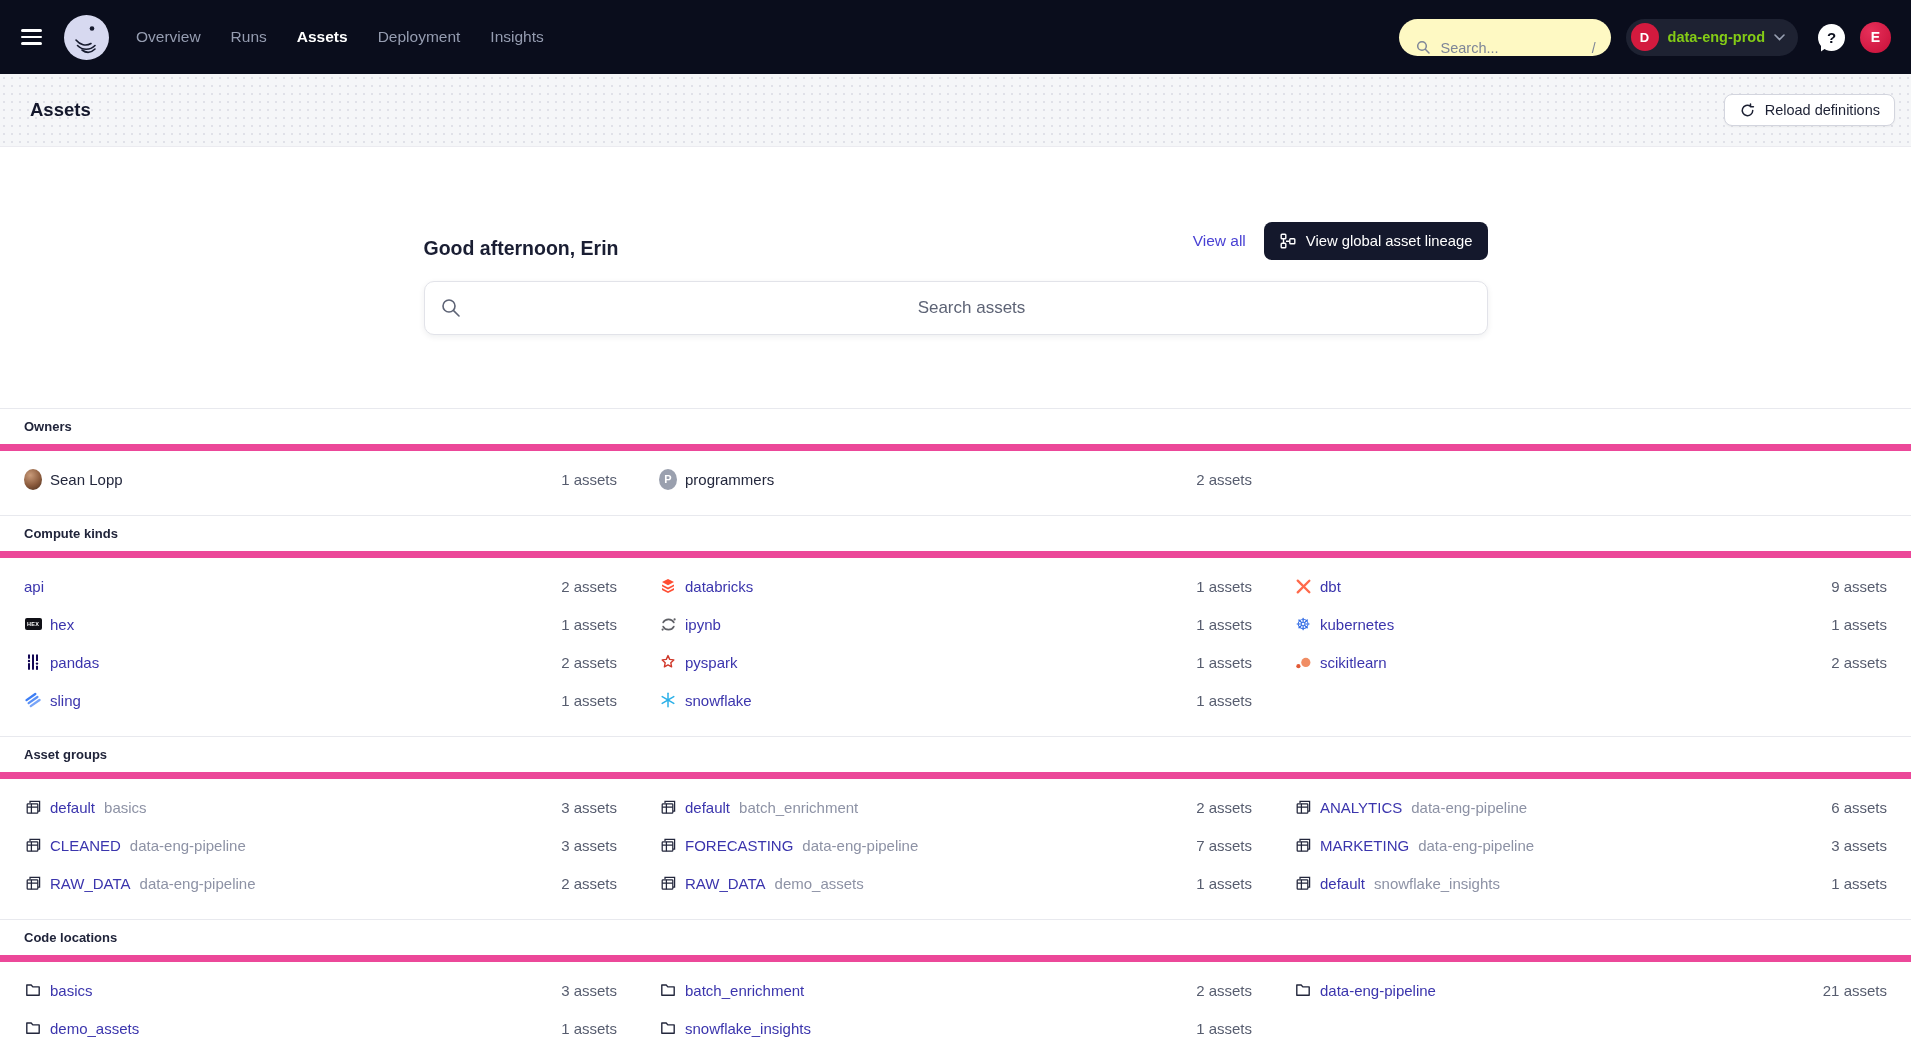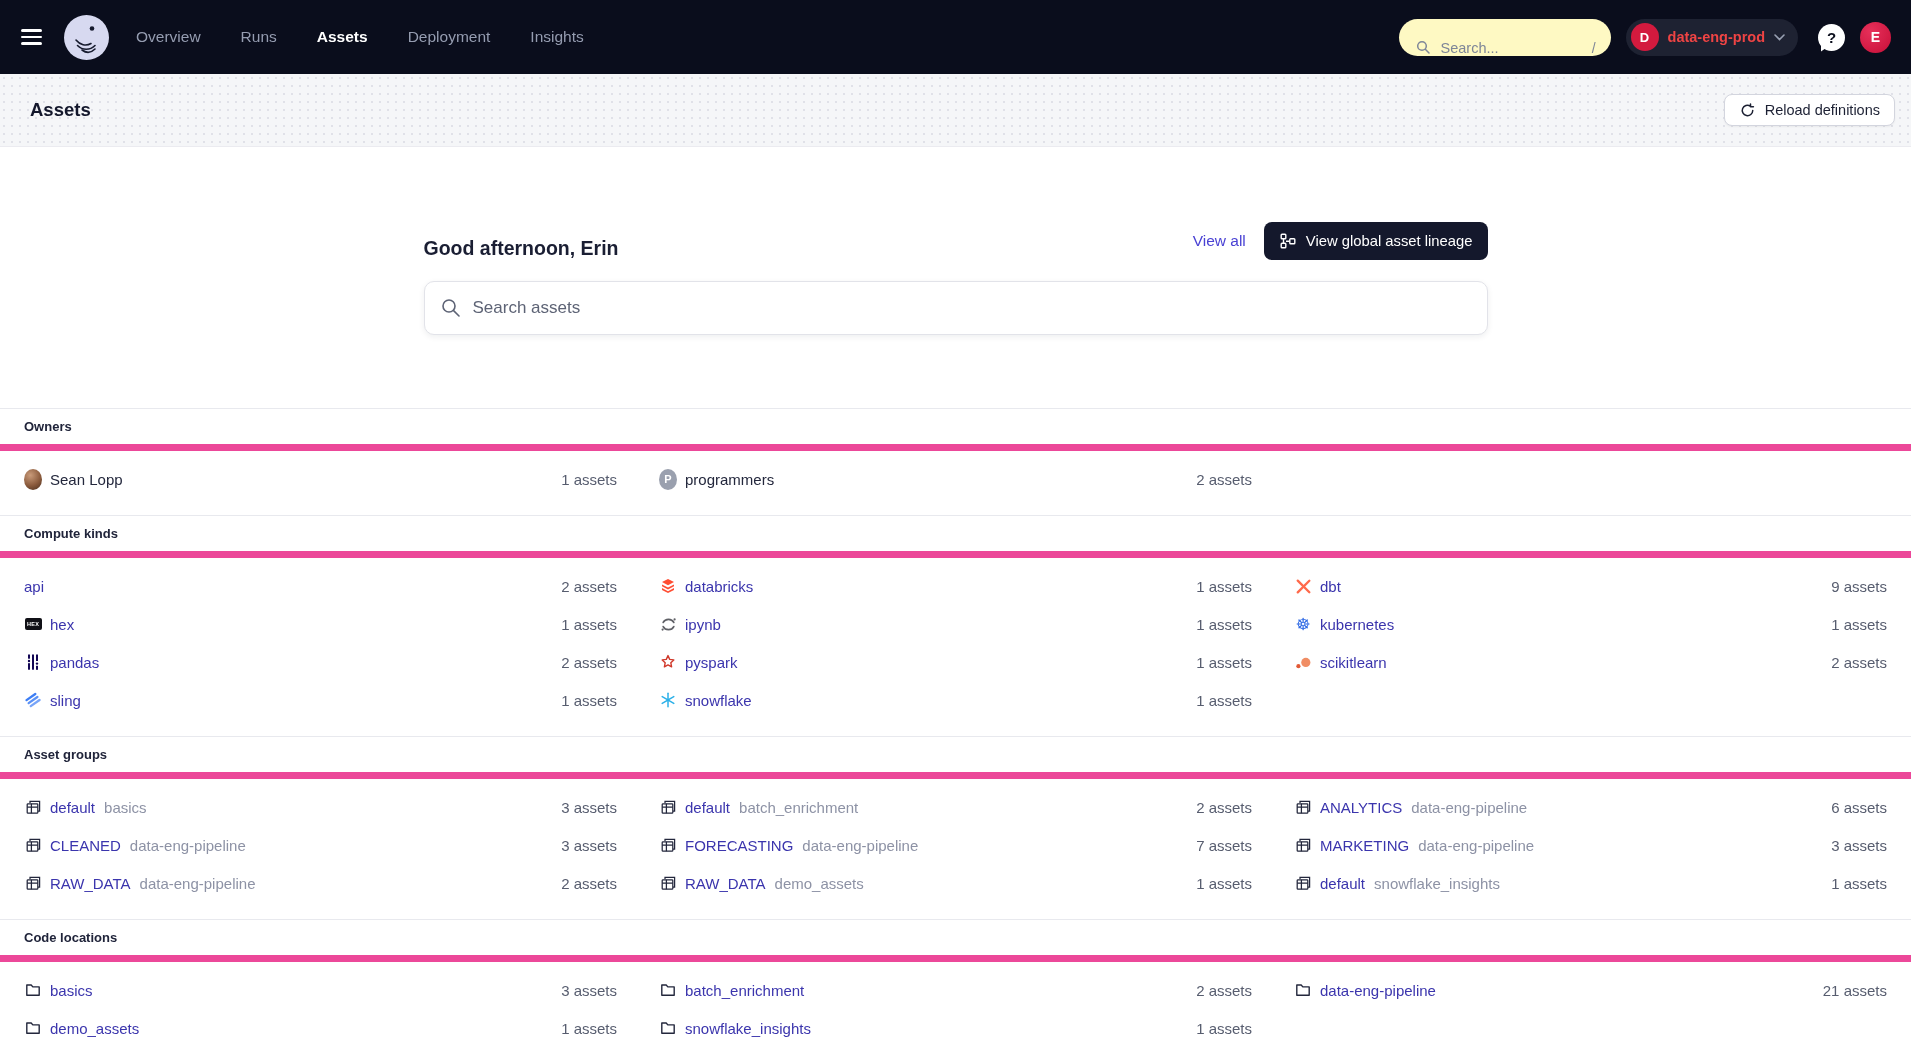--- a/index.html
+++ b/index.html
@@ -11,39 +11,39 @@
 
   
   .topnav{
     height:74px;background:#0a0d1c;display:flex;align-items:center;
     justify-content:space-between;padding:0 20px 0 21px;box-sizing:border-box;
   }
   .nav-left{display:flex;align-items:center;}
   .hamburger{width:21px;display:flex;flex-direction:column;gap:4px;margin-right:22px;cursor:pointer;}
   .hamburger span{display:block;height:2.6px;background:#fff;border-radius:2px;}
   .logo{width:45px;height:45px;margin-right:27px;display:flex;cursor:pointer;}
-  .nav-links{display:flex;align-items:center;gap:40px;}
+  .nav-links{display:flex;align-items:center;gap:30px;}
   .nav-link{color:#959cb0;font-size:15.5px;font-weight:500;}
   .nav-link.active{color:#ffffff;font-weight:700;}
   .nav-right{display:flex;align-items:center;gap:15px;}
   .nav-search{
     width:212px;height:37px;border-radius:19px;background:#fef9c3;display:flex;
     align-items:flex-end;padding:0 15px;box-sizing:border-box;cursor:text;
   }
   .nav-search .ph{color:#7e8698;font-size:14.5px;margin-left:9px;}
   .nav-search .slash{color:#7e8698;font-size:14px;margin-left:auto;}
   .dep-pill{
     height:37px;border-radius:19px;background:#1e2232;display:flex;align-items:center;
     padding:0 13px 0 5px;gap:9px;cursor:pointer;
   }
   .dep-badge{
     width:28px;height:28px;border-radius:50%;background:#d31a3e;color:#fff;
     font-weight:700;font-size:13px;display:flex;align-items:center;justify-content:center;
   }
-  .dep-name{color:#ef4444;font-size:14.5px;font-weight:600;}
+  .dep-name{color:#84cc16;font-size:14.5px;font-weight:600;}
   .help-btn{
     width:27px;height:27px;border-radius:50%;background:#ffffff;color:#0a0d1c;
     font-weight:700;font-size:15px;display:flex;align-items:center;justify-content:center;
     cursor:pointer;position:relative;margin-left:5px;
   }
   .help-btn::after{
     content:'';position:absolute;left:3px;bottom:-1px;width:7px;height:7px;background:#fff;
     clip-path:polygon(0 100%,0 0,100% 30%);
   }
   .user-avatar{
@@ -74,21 +74,21 @@
   .view-all{color:#4a42d4;font-size:15.5px;}
   .lineage-btn{
     height:38px;background:#14182c;color:#fff;border-radius:8px;border:none;
     display:flex;align-items:center;gap:9px;padding:0 15px;font-size:14.8px;cursor:pointer;
     font-family:"Liberation Sans",sans-serif;
   }
   .asset-search{margin-top:21px;position:relative;}
   .asset-search input{
     width:100%;box-sizing:border-box;height:54px;border:1px solid #e2e3e9;border-radius:10px;
     padding:0 16px 0 48px;font-size:17px;color:#c2410c;outline:none;
-    box-shadow:0 2px 6px rgba(20,22,40,.07);font-family:"Liberation Sans",sans-serif;background:#fff;
+    box-shadow:0 2px 6px rgba(20,22,40,.07);font-family:"Liberation Sans",sans-serif;background:#fff;text-align:center;
   }
   .asset-search input::placeholder{color:#5d6375;opacity:1;}
   .asset-search .glyph{position:absolute;left:17px;top:17px;}
 
   
   .sections{margin-top:73px;}
   .sec-head{
     height:35px;border-top:1px solid #e8e9ee;border-bottom:7px solid #ec4899;background:#fff;
     display:flex;align-items:center;padding:0 24px;font-size:13px;font-weight:700;color:#20243a;
   }

